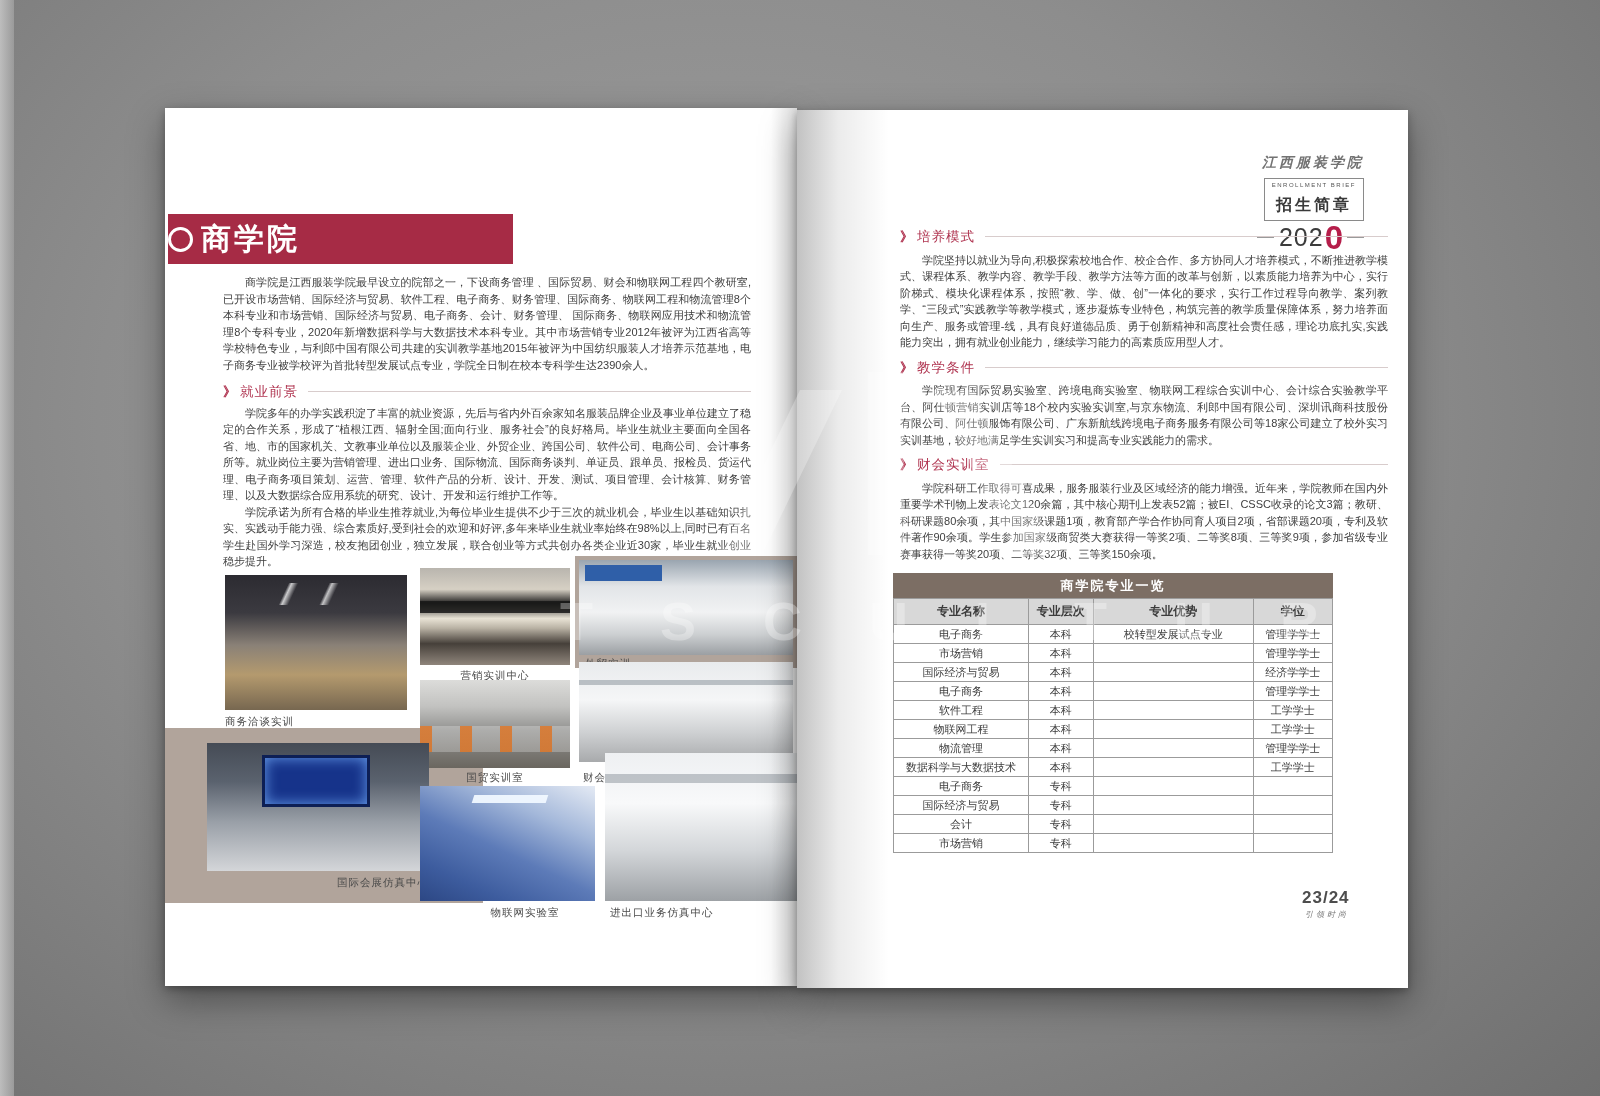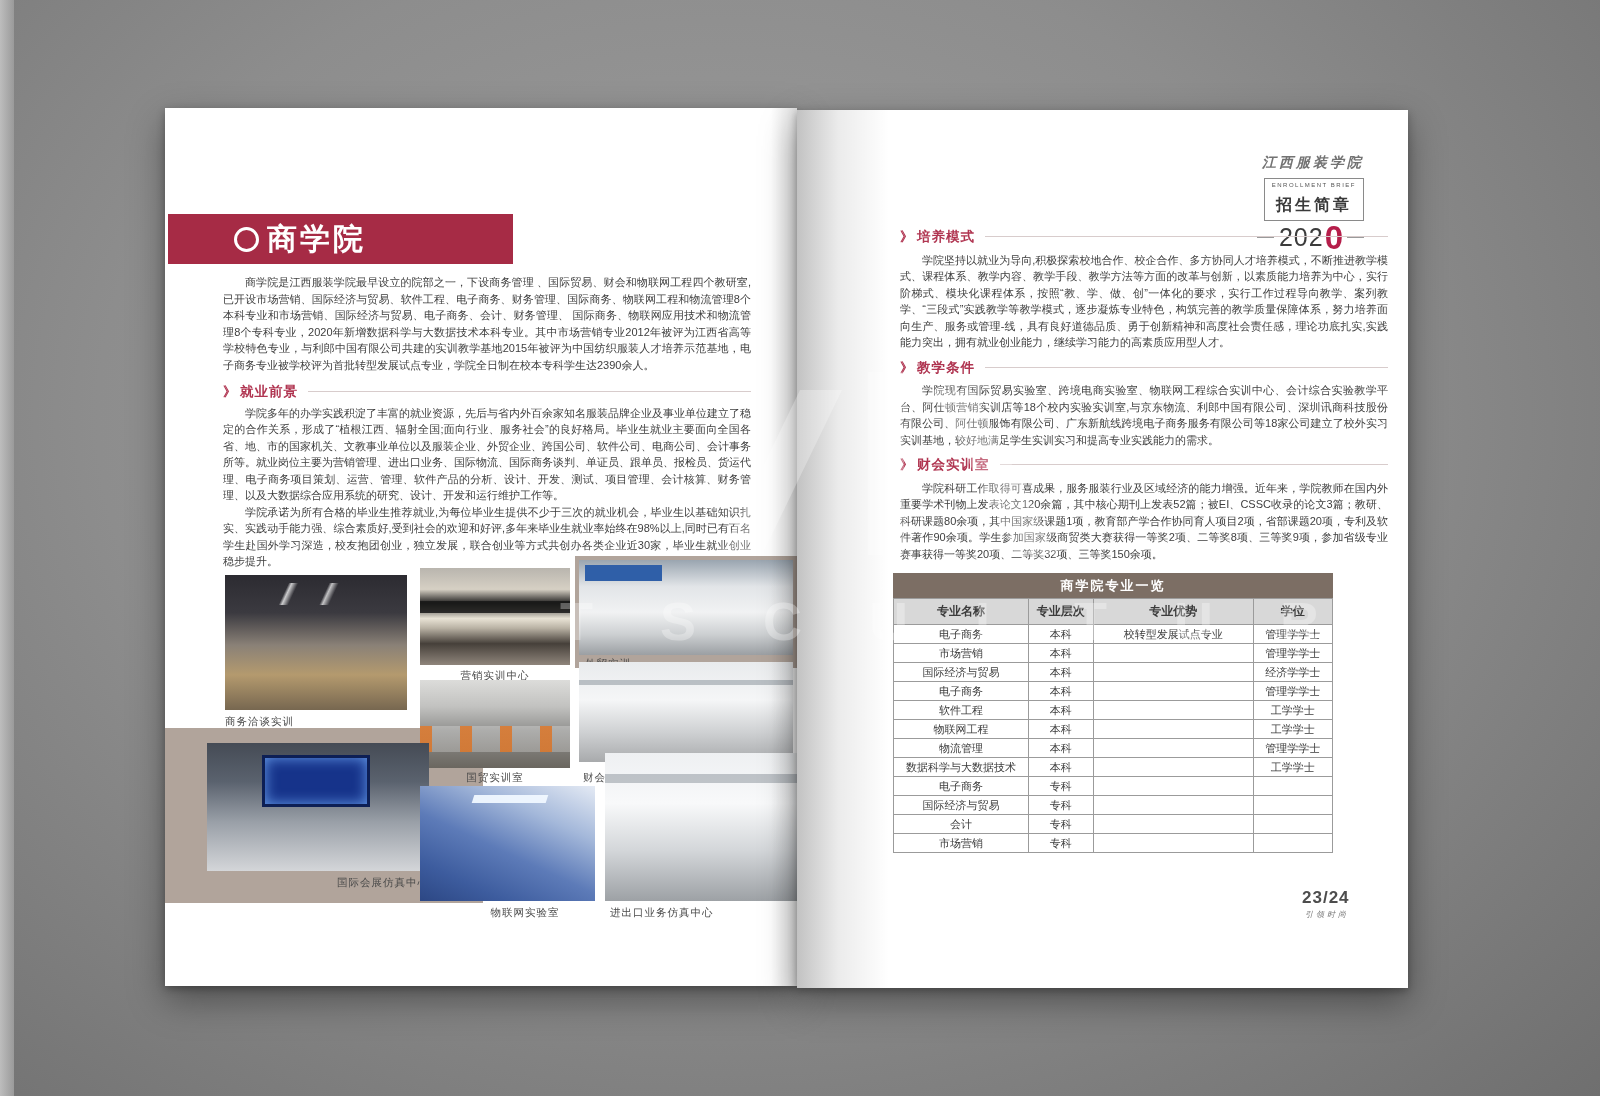--- a/index.html
+++ b/index.html
@@ -27,33 +27,33 @@
   }
   .page-right::before { 
     content:""; position:absolute; left:0; top:0; width:92px; height:100%;
     background:linear-gradient(90deg, rgba(0,0,0,.24) 0%, rgba(0,0,0,.08) 45%, rgba(0,0,0,0) 100%);
     pointer-events:none;
   }
 
   
   .title-banner {
     position:absolute; left:3px; top:106px; width:345px; height:50px;
-    background:#a62b45; display:flex; align-items:center; padding-left:66px;
+    background:#a62b45; display:flex; align-items:center; 
   }
   .circle-icon { width:25px; height:25px; border:3px solid #fff; border-radius:50%; flex:none; }
   .page-title { color:#fff; font-size:30px; font-weight:bold; letter-spacing:3px; margin-left:8px; }
 
   .left-body {
     position:absolute; left:58px; top:166px; width:528px;
     font-size:11px; line-height:16.5px; color:#3e3e3e; text-align:justify;
   }
   .para { margin:0; text-indent:2em; }
   .sec-head { display:flex; align-items:center; margin:12px 0 6px; }
   .sec-marker { color:#b03551; font-weight:bold; font-size:13px; margin-right:4px; line-height:1; }
-  .sec-title { color:#b03551; font-weight:bold; font-size:13.5px; letter-spacing:1px; line-height:1; }
+  .sec-title { color:#b03551; font-weight:normal; font-size:13.5px; letter-spacing:1px; line-height:1; }
   .sec-rule { flex:1; height:0; border-top:1px solid #d8cccc; margin-left:10px; }
 
   
   .taupe { position:absolute; background:#b1a49b; }
   .taupe-a { left:410px; top:448px; width:222px; height:112px; }
   .taupe-b { left:0px; top:620px; width:318px; height:175px; }
   .photo { position:absolute; overflow:hidden; }
   .photo::before, .photo::after { content:""; position:absolute; }
   .caption { position:absolute; font-size:10.5px; color:#4a4a4a; letter-spacing:1px; }
 

